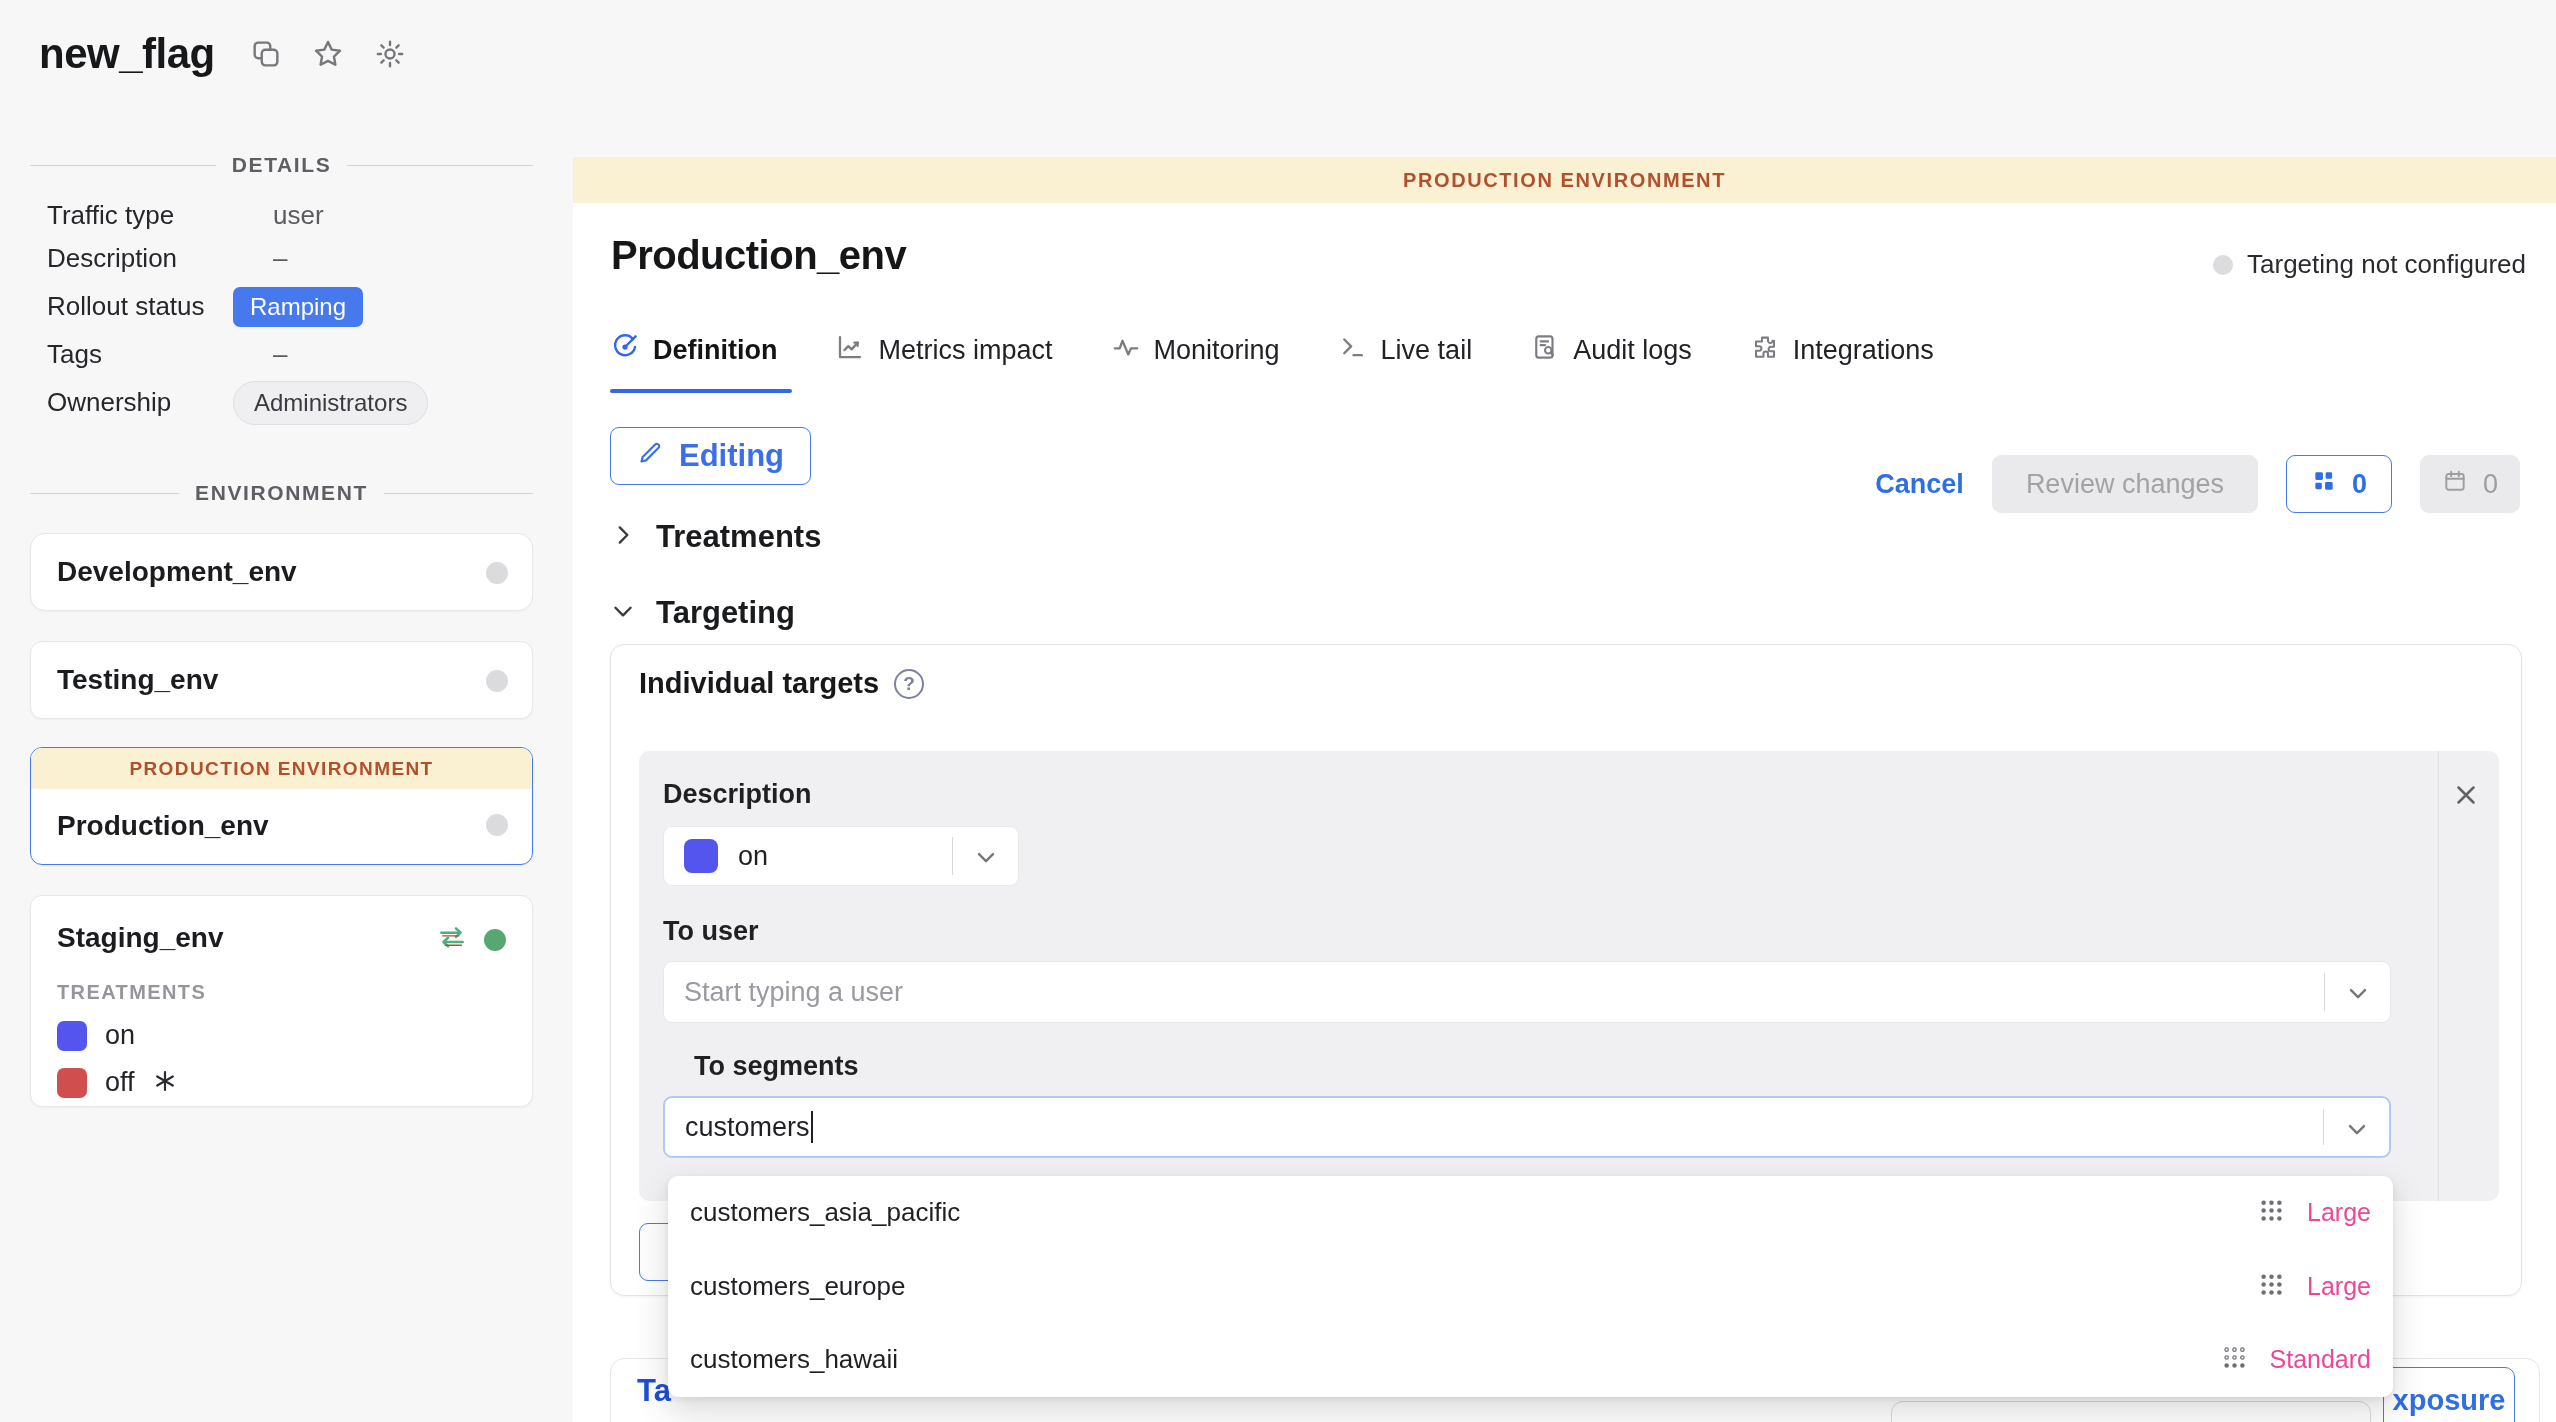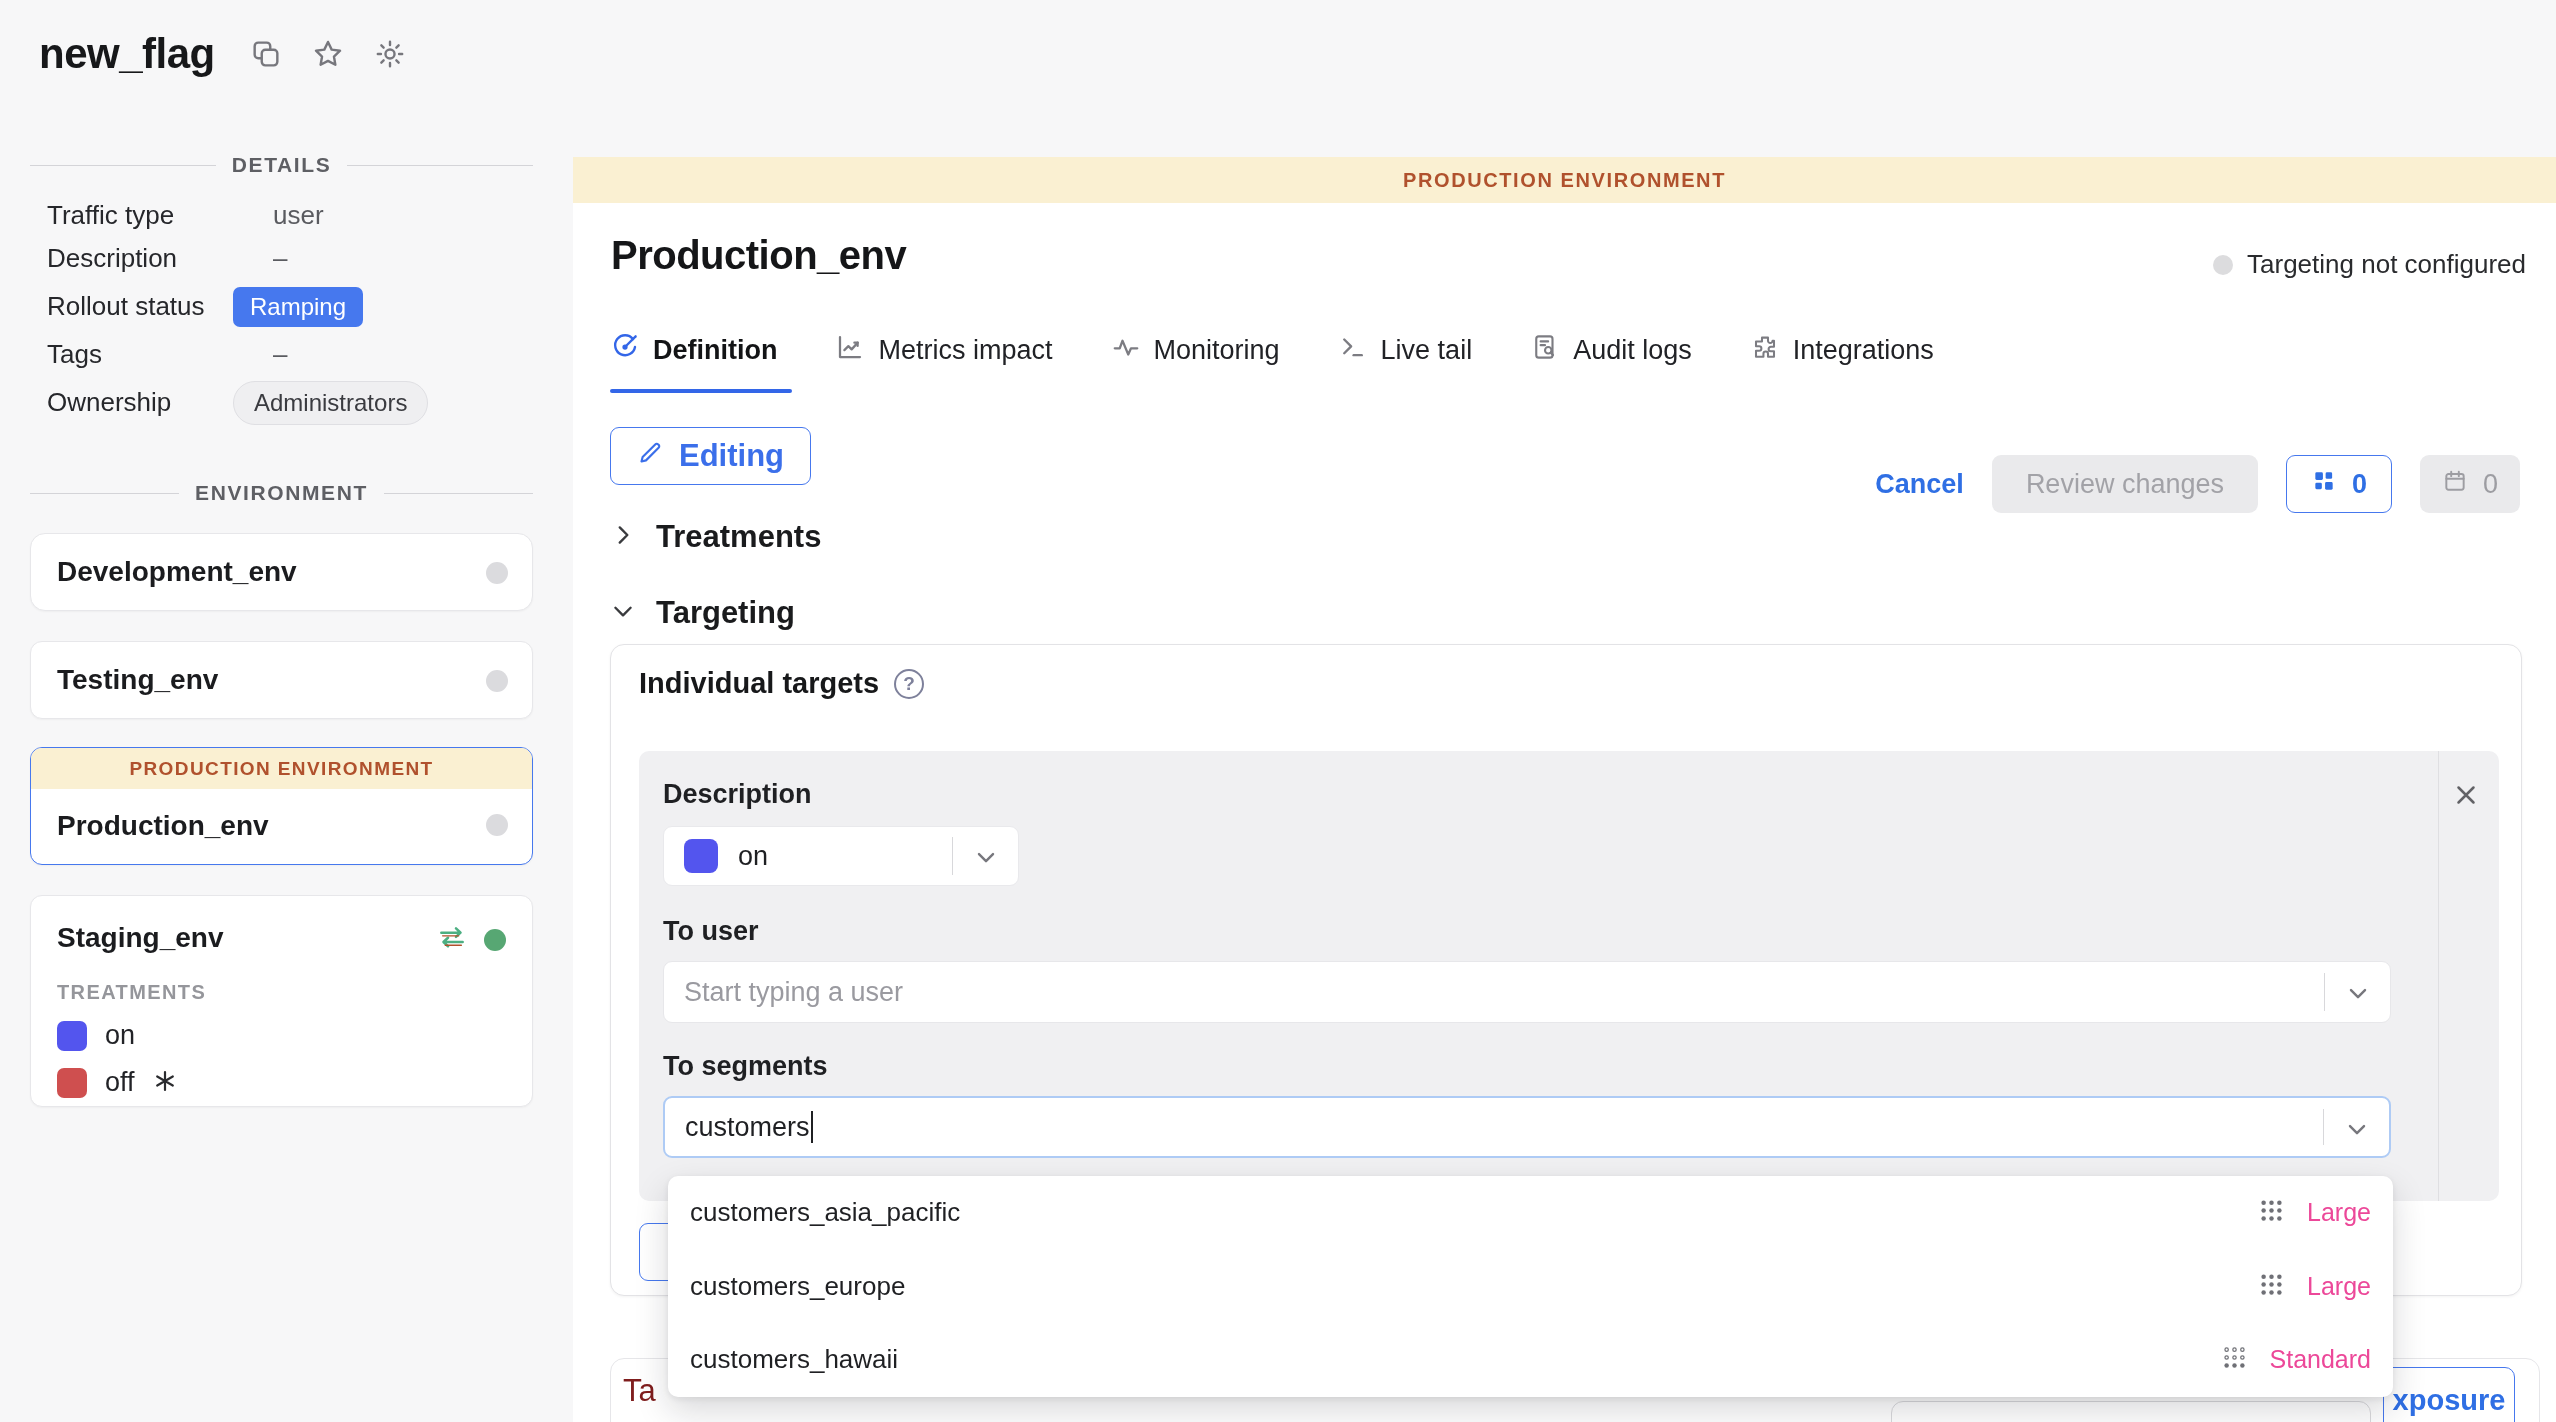--- a/index.html
+++ b/index.html
@@ -95,29 +95,29 @@
   .sel-swatch { width:34px; height:34px; border-radius:8px; background:#5355EE; }
   .sel-text { font-size:27px; color:#1F2023; }
   .sel-div { position:absolute; right:65px; top:10px; bottom:10px; width:1px; background:#D8D8DB; }
   .sel-chev { position:absolute; right:18px; top:16px; color:#77777D; }
   .lab-touser { margin-top:30px; }
   .input-wide { margin-top:14px; position:relative; width:1728px; height:62px; background:#fff; border:1px solid #E7E7EA; border-radius:9px; display:flex; align-items:center; padding-left:20px; }
   .input-wide input { border:none; outline:none; width:1560px; font-size:27px; font-family:"Liberation Sans", sans-serif; color:#1F2023; background:transparent; }
   .input-wide input::placeholder { color:#9A9AA0; }
   .in-div { position:absolute; right:65px; top:11px; bottom:11px; width:1px; background:#D8D8DB; }
   .in-chev { position:absolute; right:18px; top:17px; color:#77777D; }
-  .lab-toseg { margin-top:28px; }
+  .lab-toseg { margin-top:28px;margin-left:31px; }
   .input-focused { border:2px solid #AECBF5; }
   .seg-text { font-size:27px; color:#1F2023; }
   .caret { display:inline-block; width:2px; height:32px; background:#1F2023; vertical-align:middle; margin-left:1px; }
 
   .add-btn-partial { position:absolute; left:28px; top:578px; width:88px; height:58px; background:#fff; border:1.5px solid #4678EE; border-radius:9px; }
 
   .bottom-card { position:absolute; left:37px; top:1201px; width:1930px; height:130px; background:#fff; border:1px solid #E6E6E9; border-radius:14px; }
-  .bottom-heading { position:absolute; left:12px; top:14px; font-size:31px; font-weight:normal; color:#7f1d1d; }
+  .bottom-heading { position:absolute; left:26px; top:14px; font-size:31px; font-weight:bold; color:#1d4ed8; }
   .btn-outline-partial { position:absolute; left:1280px; top:42px; width:480px; height:70px; background:#fff; border:1.5px solid #DADADD; border-radius:12px; }
   .btn-blue-partial { position:absolute; left:1772px; top:8px; width:132px; height:84px; background:#fff; border:1.5px solid #4678EE; border-radius:10px; display:flex; justify-content:center; padding-top:16px; font-size:29px; font-weight:bold; color:#2F6FE4; }
 
   .seg-dropdown { position:absolute; left:95px; top:1019px; width:1725px; height:221px; background:#fff; border-radius:10px; box-shadow:0 14px 34px rgba(20,20,30,0.16), 0 2px 6px rgba(20,20,30,0.08); z-index:30; overflow:hidden; }
   .dd-item { height:73.6px; display:flex; align-items:center; justify-content:space-between; padding:0 22px; }
   .dd-name { font-size:26px; color:#1F2023; }
   .dd-right { display:flex; align-items:center; gap:22px; }
   .dd-size { font-size:25px; color:#ec4899; }
   .grid-dots { color:#6F7076; }
 </style>

